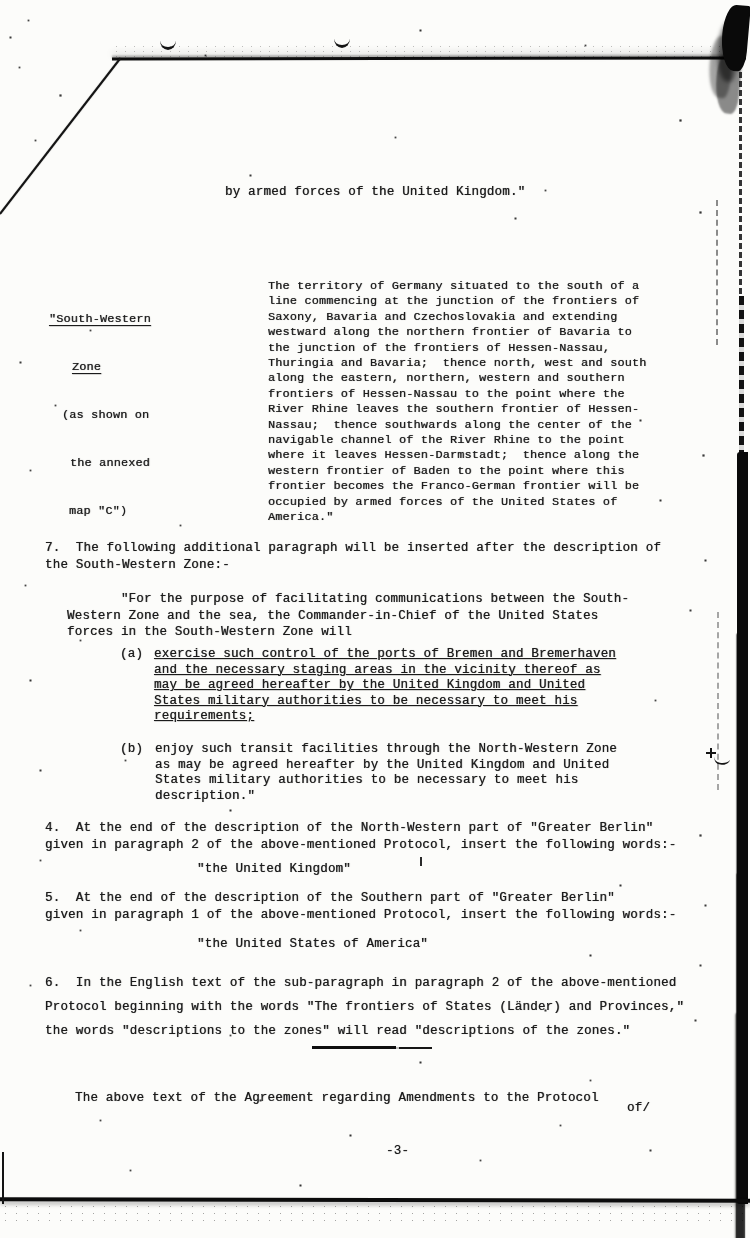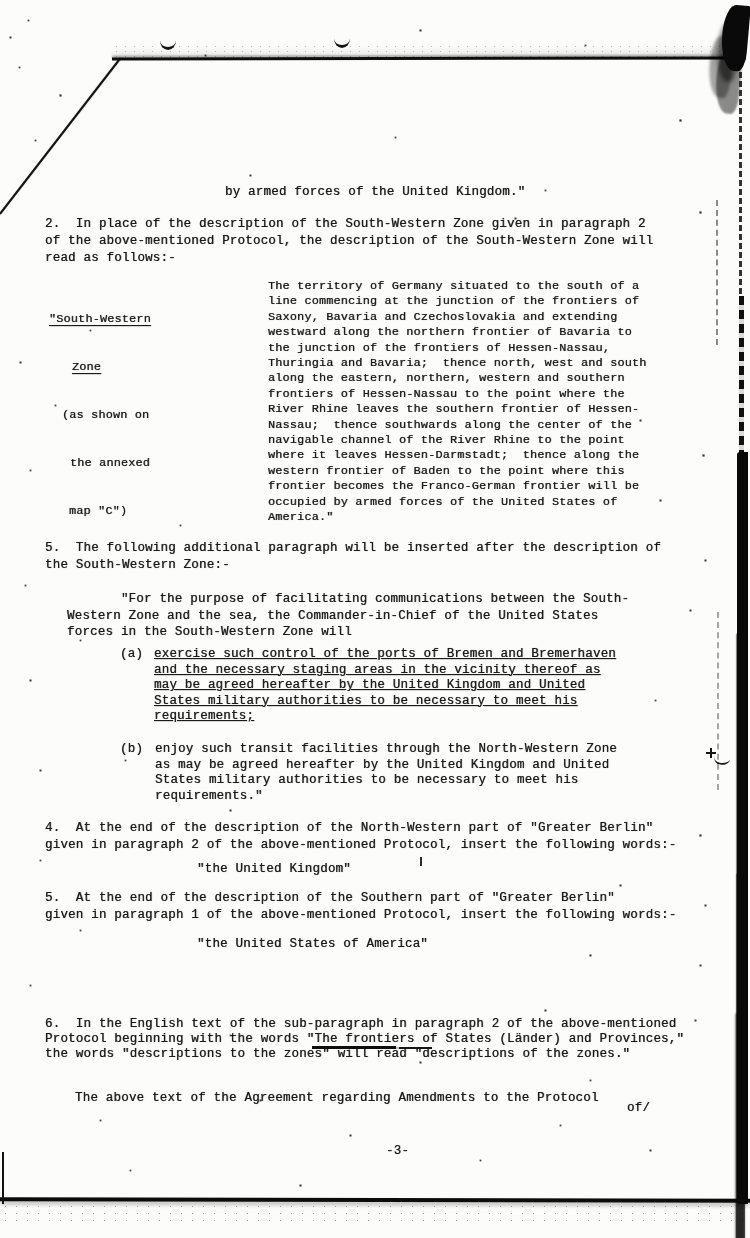--- a/index.html
+++ b/index.html
@@ -13,21 +13,21 @@
     position:absolute;white-space:pre;letter-spacing:.2px;
     font-size:12.5px;line-height:17px;
     text-shadow:.4px .3px .7px rgba(10,10,10,.55), -.2px 0 .4px rgba(10,10,10,.25);
   }
   .tight{line-height:15.5px;}
   .zone-desc{font-size:11.8px;line-height:15.4px;margin-left:40px;}
   .zone-label{font-size:11.8px;line-height:16px;}
   .zone-label .zl{position:relative;white-space:pre;}
   .u{text-decoration:underline;text-underline-offset:2.5px;text-decoration-thickness:1.3px;}
   .q3{line-height:16.5px;}
-  .p36{line-height:15px;margin-top:46px;}
+  .p36{line-height:24px;}
 
   
   .art{position:absolute;}
   .top-edge{left:112px;top:57px;width:634px;height:3px;background:#0d0d0d;
     box-shadow:0 -2px 2px rgba(0,0,0,.3),0 -5px 7px rgba(0,0,0,.14);transform:rotate(-.1deg);}
   .top-fuzz{left:112px;top:44px;width:630px;height:14px;opacity:.38;
     background-image:radial-gradient(circle 1px, rgba(0,0,0,.65) 40%, transparent 45%);
     background-size:9px 5px;}
   .fold-diagonal{left:0;top:213px;width:197px;height:2px;background:#141414;
     transform-origin:0 50%;transform:rotate(-52.3deg);box-shadow:0 0 1px rgba(0,0,0,.6);}
@@ -125,23 +125,20 @@
   <div class="art inner-dash2"></div>
   <div class="art bottom-edge"></div>
   <div class="art bottom-fuzz"></div>
   <div class="art lb-line"></div>
   <div class="art tick-mark"></div>
   <div class="art plus-mark"></div>
   <div class="art squiggle"></div>
 
   <div class="txt opening">by armed forces of the United Kingdom."</div>
 
-  <div class="txt para2">2.  In place of the description of the South-Western Zone given in paragraph 2
-of the above-mentioned Protocol, the description of the South-Western Zone will
-read as follows:-</div>
 
   <div class="txt zone-label">
     <div class="zl u">"South-Western</div>
     <div class="zl u zl2">Zone</div>
     <div class="zl zl3">(as shown on</div>
     <div class="zl zl4">the annexed</div>
     <div class="zl zl5">map "C")</div>
   </div>
 
   <div class="txt zone-desc">The territory of Germany situated to the south of a
@@ -154,38 +151,38 @@
 frontiers of Hessen-Nassau to the point where the
 River Rhine leaves the southern frontier of Hessen-
 Nassau;  thence southwards along the center of the
 navigable channel of the River Rhine to the point
 where it leaves Hessen-Darmstadt;  thence along the
 western frontier of Baden to the point where this
 frontier becomes the Franco-German frontier will be
 occupied by armed forces of the United States of
 America."</div>
 
-  <div class="txt para3">5.  The following additional paragraph will be inserted after the description of
+  <div class="txt para3">7.  The following additional paragraph will be inserted after the description of
 the South-Western Zone:-</div>
   <div class="txt quote3 q3">       "For the purpose of facilitating communications between the South-
 Western Zone and the sea, the Commander-in-Chief of the United States
 forces in the South-Western Zone will</div>
 
   <div class="txt tight item-a-label">(a)</div>
   <div class="txt tight item-a-text">exercise such control of the ports of Bremen and Bremerhaven
 and the necessary staging areas in the vicinity thereof as
 may be agreed hereafter by the United Kingdom and United
 States military authorities to be necessary to meet his
 requirements;</div>
 
   <div class="txt tight item-b-label">(b)</div>
   <div class="txt tight item-b-text">enjoy such transit facilities through the North-Western Zone
 as may be agreed hereafter by the United Kingdom and United
 States military authorities to be necessary to meet his
-requirements."</div>
+description."</div>
 
   <div class="txt para4">4.  At the end of the description of the North-Western part of "Greater Berlin"
 given in paragraph 2 of the above-mentioned Protocol, insert the following words:-</div>
   <div class="txt quote4">"the United Kingdom"</div>
 
   <div class="txt para5">5.  At the end of the description of the Southern part of "Greater Berlin"
 given in paragraph 1 of the above-mentioned Protocol, insert the following words:-</div>
   <div class="txt quote5">"the United States of America"</div>
 
   <div class="txt para6 p36">6.  In the English text of the sub-paragraph in paragraph 2 of the above-mentioned

